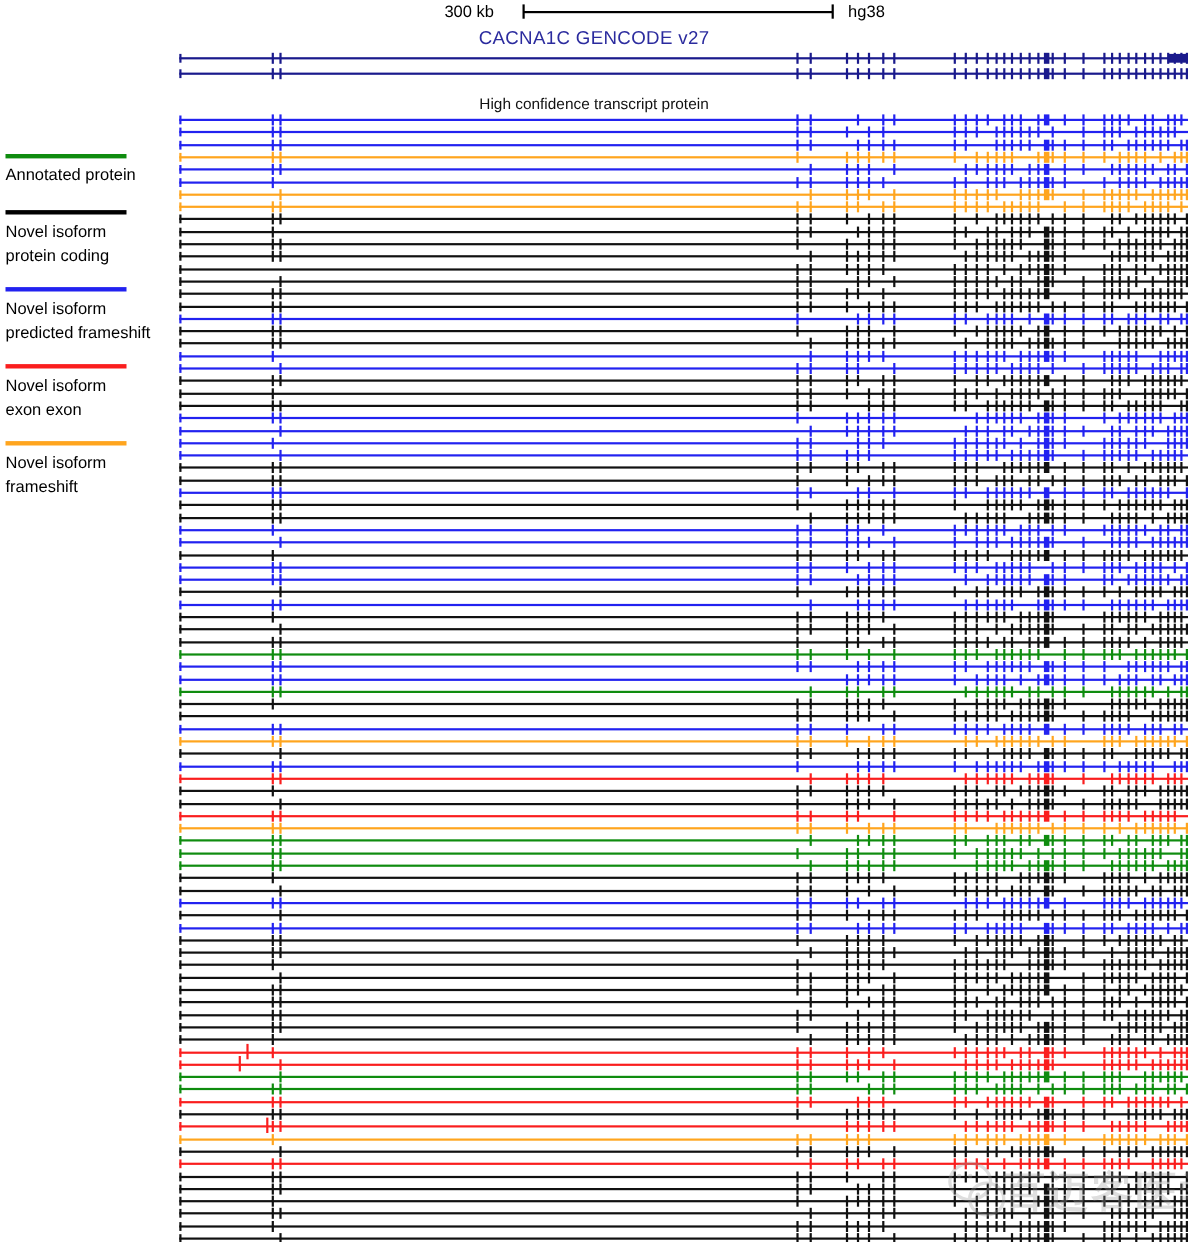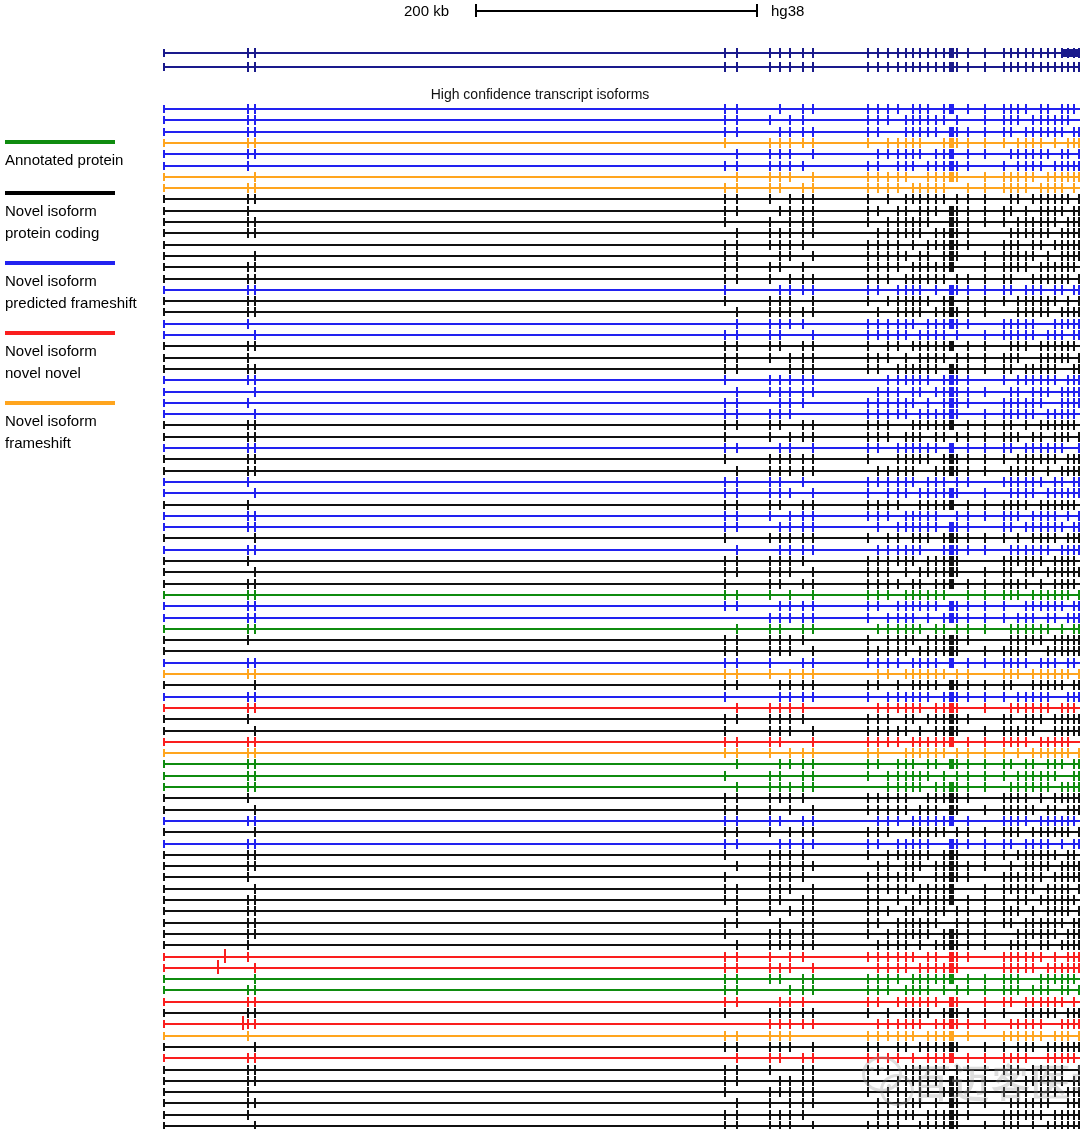--- a/index.html
+++ b/index.html
@@ -32,26 +32,27 @@
   #wm-b2{left:24px;top:18px;width:28px;height:26px;}
   .wm-dot{position:absolute;width:4px;height:4px;border-radius:50%;background:#9a9a9a;}
   #watermark-text{position:absolute;left:56px;top:2px;font-size:38px;font-weight:bold;color:#9a9a9a;
                   letter-spacing:2px;white-space:nowrap;}
 </style>
 </head>
 <body>
 
 <div id="canvas">
 
-  <div class="abs" id="scalebar-label">200 kb</div>
+  <div class="abs" id="scalebar-label">300 kb</div>
   <div class="abs" id="scalebar-line"></div>
   <div class="abs sb-tick" style="left:475px;"></div>
   <div class="abs sb-tick" style="left:756px;"></div>
   <div class="abs" id="assembly-label">hg38</div>
 
+  <div class="abs" id="gene-title" style="color: rgb(43, 43, 158);">CACNA1C GENCODE v27</div>
 
   <div id="gencode-track">
       <div class="trow" style="left: 163px; top: 52px; width: 917px; background: rgb(26, 26, 140);">
         <div class="cap" style="left: 0px; background: rgb(26, 26, 140);"></div>
         <div class="tick" style="left: 84px; background: rgb(26, 26, 140);"></div>
         <div class="tick" style="left: 91px; background: rgb(26, 26, 140);"></div>
         <div class="tick" style="left: 561px; background: rgb(26, 26, 140);"></div>
         <div class="tick" style="left: 573px; background: rgb(26, 26, 140);"></div>
         <div class="tick" style="left: 606px; background: rgb(26, 26, 140);"></div>
         <div class="tick" style="left: 616px; background: rgb(26, 26, 140);"></div>
@@ -119,21 +120,21 @@
         <div class="tick" style="left: 877px; background: rgb(26, 26, 140);"></div>
         <div class="tick" style="left: 884px; background: rgb(26, 26, 140);"></div>
         <div class="tick" style="left: 891px; background: rgb(26, 26, 140);"></div>
         <div class="tick" style="left: 898px; background: rgb(26, 26, 140);"></div>
         <div class="tick" style="left: 904px; background: rgb(26, 26, 140);"></div>
         <div class="tick" style="left: 910px; background: rgb(26, 26, 140);"></div>
         <div class="tick" style="left: 915px; background: rgb(26, 26, 140);"></div>
       </div>
     </div>
 
-  <div class="abs" id="subtitle">High confidence transcript isoforms</div>
+  <div class="abs" id="subtitle">High confidence transcript protein</div>
 
   <div id="legend">
       <div class="legend-item" style="top: 140px;">
         <div class="legend-line" style="background: rgb(15, 140, 15);"></div>
         <div class="legend-text">
           <div>Annotated protein</div>
         </div>
       </div>
       <div class="legend-item" style="top: 191px;">
         <div class="legend-line" style="background: rgb(0, 0, 0);"></div>
@@ -146,21 +147,21 @@
         <div class="legend-line" style="background: rgb(34, 34, 240);"></div>
         <div class="legend-text">
           <div>Novel isoform</div>
           <div>predicted frameshift</div>
         </div>
       </div>
       <div class="legend-item" style="top: 331px;">
         <div class="legend-line" style="background: rgb(250, 30, 30);"></div>
         <div class="legend-text">
           <div>Novel isoform</div>
-          <div>novel novel</div>
+          <div>exon exon</div>
         </div>
       </div>
       <div class="legend-item" style="top: 401px;">
         <div class="legend-line" style="background: rgb(255, 165, 30);"></div>
         <div class="legend-text">
           <div>Novel isoform</div>
           <div>frameshift</div>
         </div>
       </div>
     </div>

